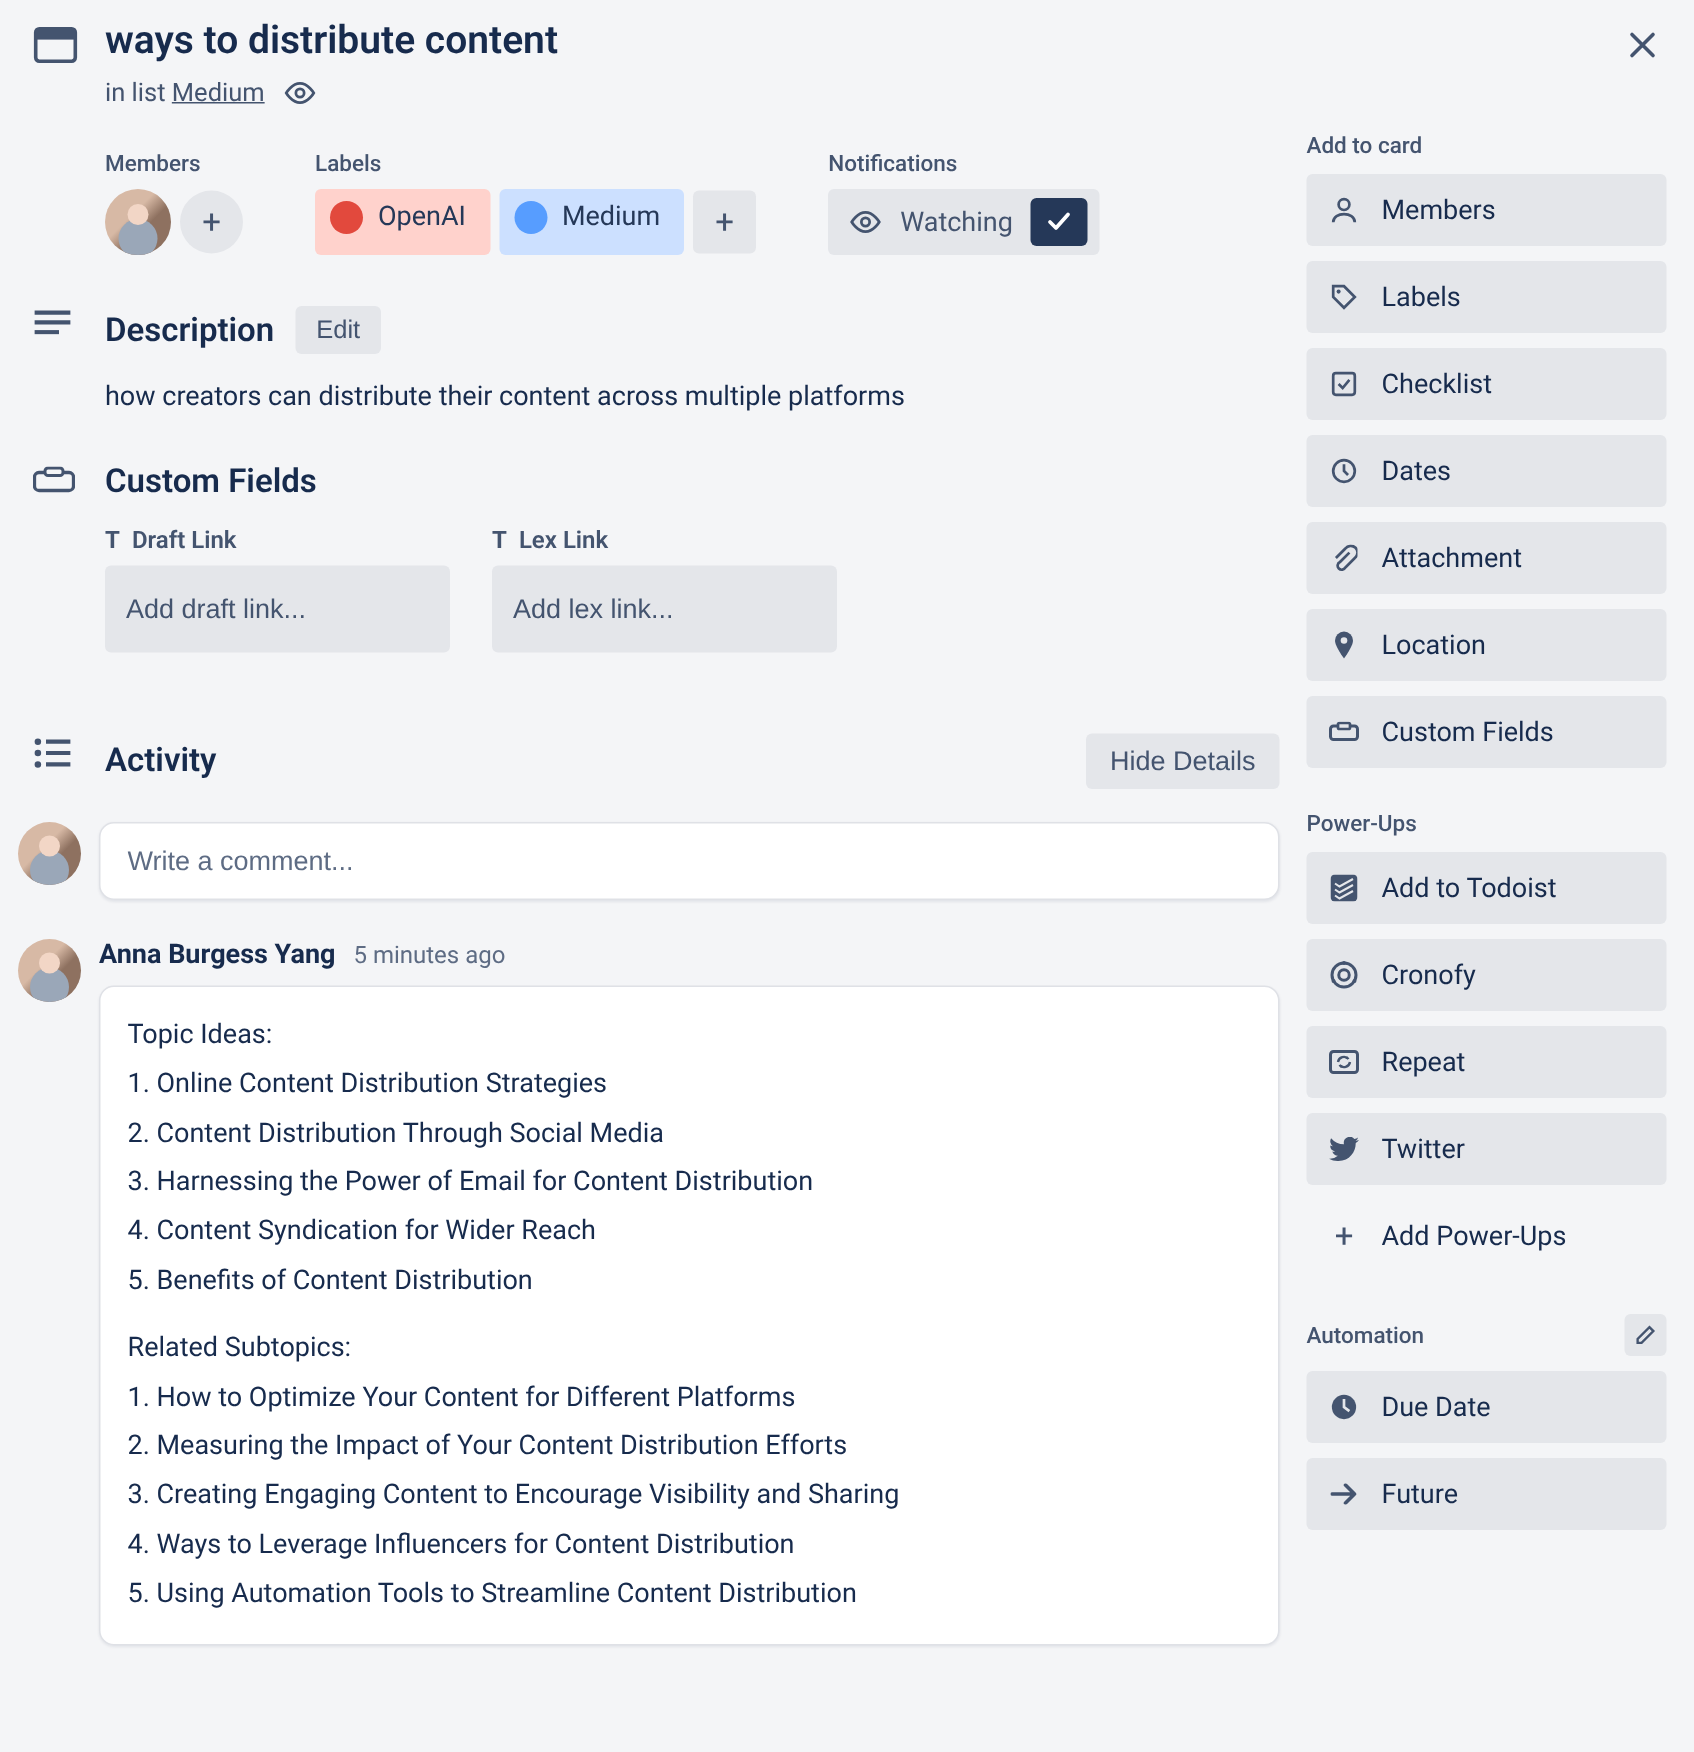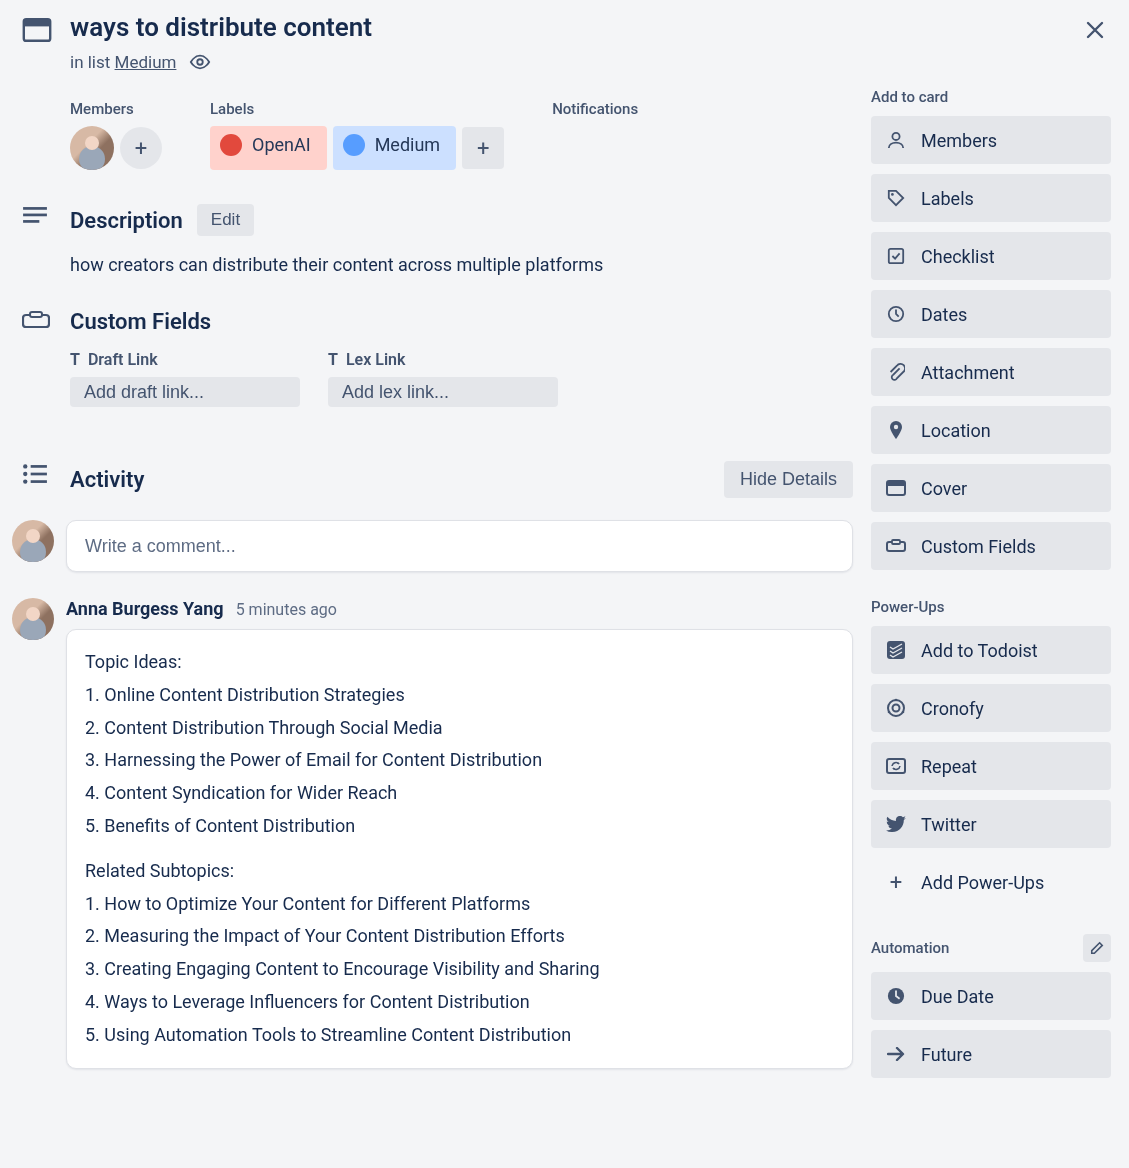--- a/index.html
+++ b/index.html
@@ -133,21 +133,21 @@
   }
 
   .cf-row{
     margin-left:48px;margin-top:16px;display:flex;gap:28px;
   }
   .cf-group{ display:flex;flex-direction:column;gap:8px; }
   .cf-label{
     font-size:16px;color:#44546f;font-weight:600;display:flex;align-items:center;gap:8px;
   }
   .cf-input{
-    width:230px;height:30px;background:#e4e6ea;border:none;border-radius:4px;
+    width:230px;height:58px;background:#e4e6ea;border:none;border-radius:4px;
     padding:0 14px;font-size:18px;color:#44546f;
   }
   .cf-input::placeholder{ color:#44546f; }
 
   .activity-title-row{
     display:flex;align-items:center;justify-content:space-between;
   }
 
   .comment-compose{
     display:flex;gap:12px;align-items:flex-start;margin-top:22px;
@@ -245,20 +245,36 @@
           </span>
           <span class="label-chip chip-medium">
             <span class="dot"></span>
             <span>Medium</span>
           </span>
           <span class="plus-square">+</span>
         </div>
       </div>
       <div class="meta-group">
         <span class="meta-label">Notifications</span>
+        <div class="meta-items">
+          <span class="watch-badge">
+            <span>
+              <svg width="22" height="16" viewBox="0 0 24 16">
+                  <path d="M12 1C6 1 2 8 2 8s4 7 10 7 10-7 10-7-4-7-10-7z" fill="none" stroke="#44546f" stroke-width="2"></path>
+                  <circle cx="12" cy="8" r="3" fill="none" stroke="#44546f" stroke-width="2"></circle>
+                </svg>
+            </span>
+            <span class="txt">Watching</span>
+            <span class="watch-check">
+              <svg width="16" height="14" viewBox="0 0 16 14">
+                  <path d="M2 7 L6 11 L14 2" stroke="#fff" stroke-width="2.5" fill="none" stroke-linecap="round" stroke-linejoin="round"></path>
+                </svg>
+            </span>
+          </span>
+        </div>
       </div>
     </div>
 
     <div class="section">
       <span class="section-icon">
         <svg width="26" height="20" viewBox="0 0 24 18">
             <line x1="1" y1="2" x2="23" y2="2" stroke="currentColor" stroke-width="2.5"></line>
             <line x1="1" y1="8" x2="23" y2="8" stroke="currentColor" stroke-width="2.5"></line>
             <line x1="1" y1="14" x2="16" y2="14" stroke="currentColor" stroke-width="2.5"></line>
           </svg>
@@ -399,29 +415,20 @@
       <span class="ic">
           <svg width="16" height="20" viewBox="0 0 16 20">
             <path d="M8 1a6 6 0 016 6c0 4-6 12-6 12S2 11 2 7a6 6 0 016-6z" fill="currentColor"></path>
             <circle cx="8" cy="7" r="2.2" fill="#e4e6ea"></circle>
           </svg>
         </span>
       <span>Location</span>
     </div>
     <div class="side-btn">
       <span class="ic">
-          <svg width="20" height="16" viewBox="0 0 20 16">
-            <rect x="1" y="1" width="18" height="14" rx="2" fill="none" stroke="currentColor" stroke-width="2"></rect>
-            <rect x="1" y="1" width="18" height="5" fill="currentColor"></rect>
-          </svg>
-        </span>
-      <span>Cover</span>
-    </div>
-    <div class="side-btn">
-      <span class="ic">
           <svg width="20" height="14" viewBox="0 0 20 14">
             <rect x="1" y="3" width="18" height="9" rx="2" fill="none" stroke="currentColor" stroke-width="2"></rect>
             <rect x="6" y="1" width="8" height="4" rx="1" fill="#e4e6ea" stroke="currentColor" stroke-width="1.8"></rect>
           </svg>
         </span>
       <span>Custom Fields</span>
     </div>
 
     <div class="side-heading" style="margin-top:28px">Power-Ups</div>
     <div class="side-btn">

